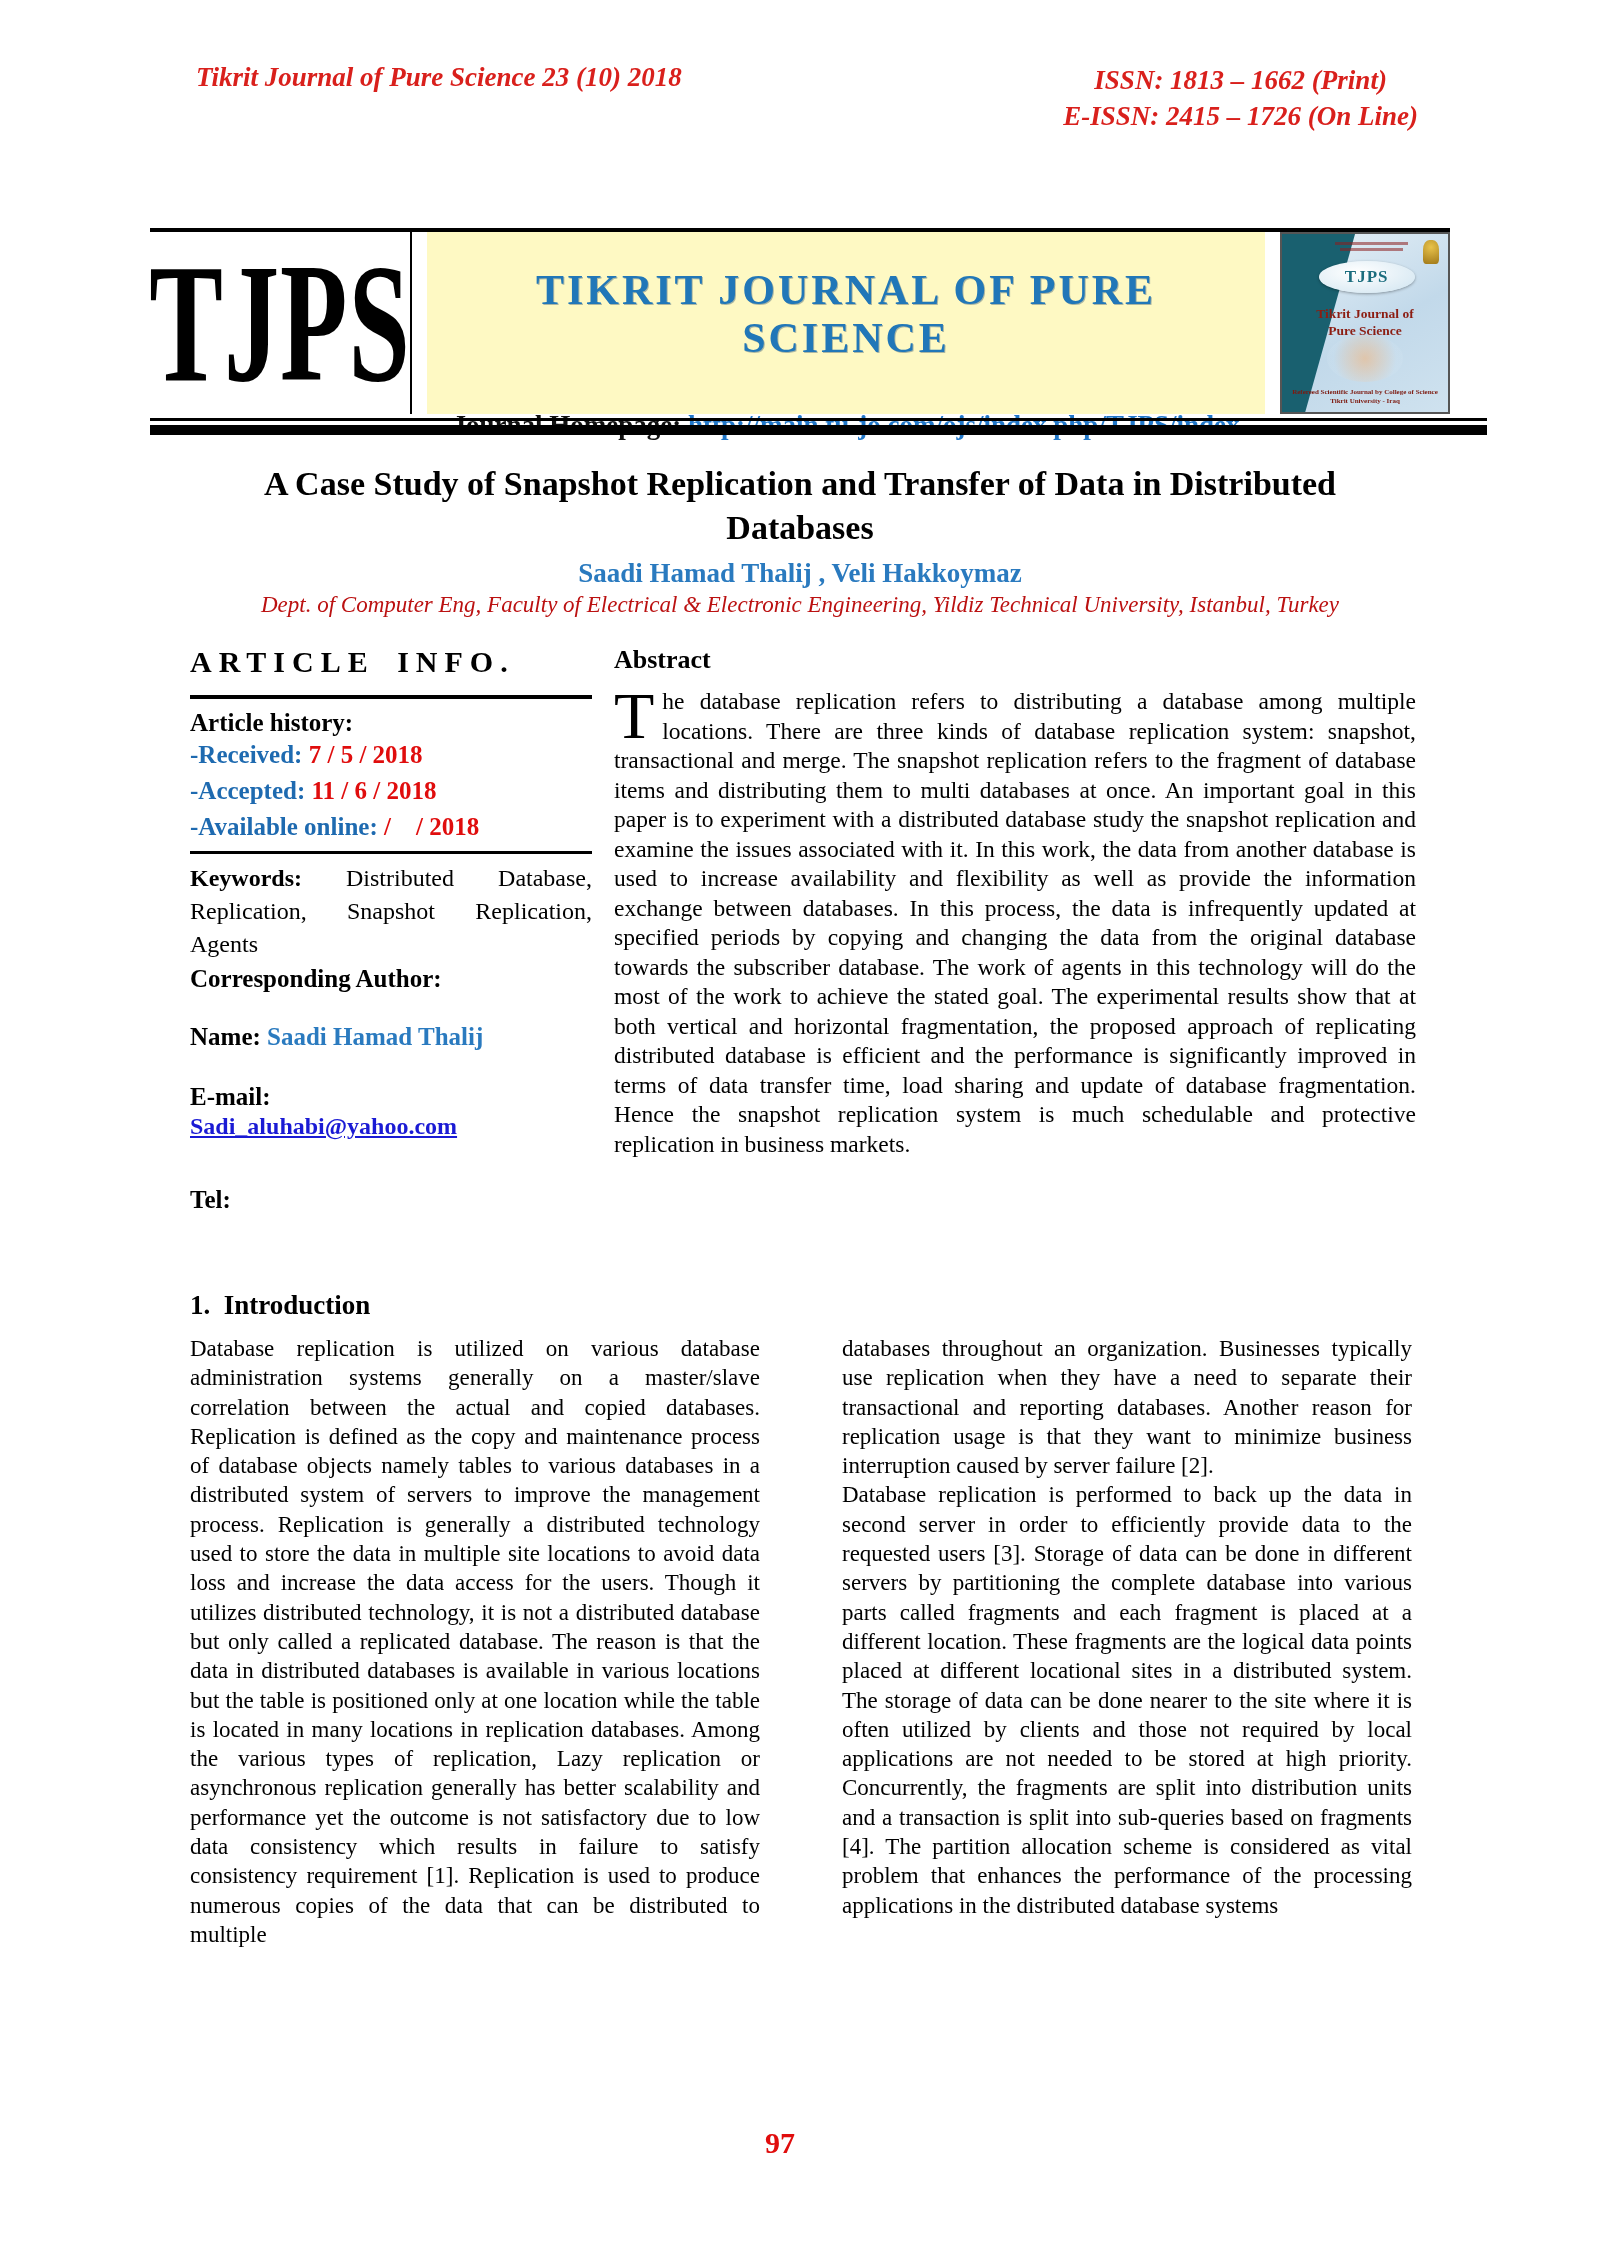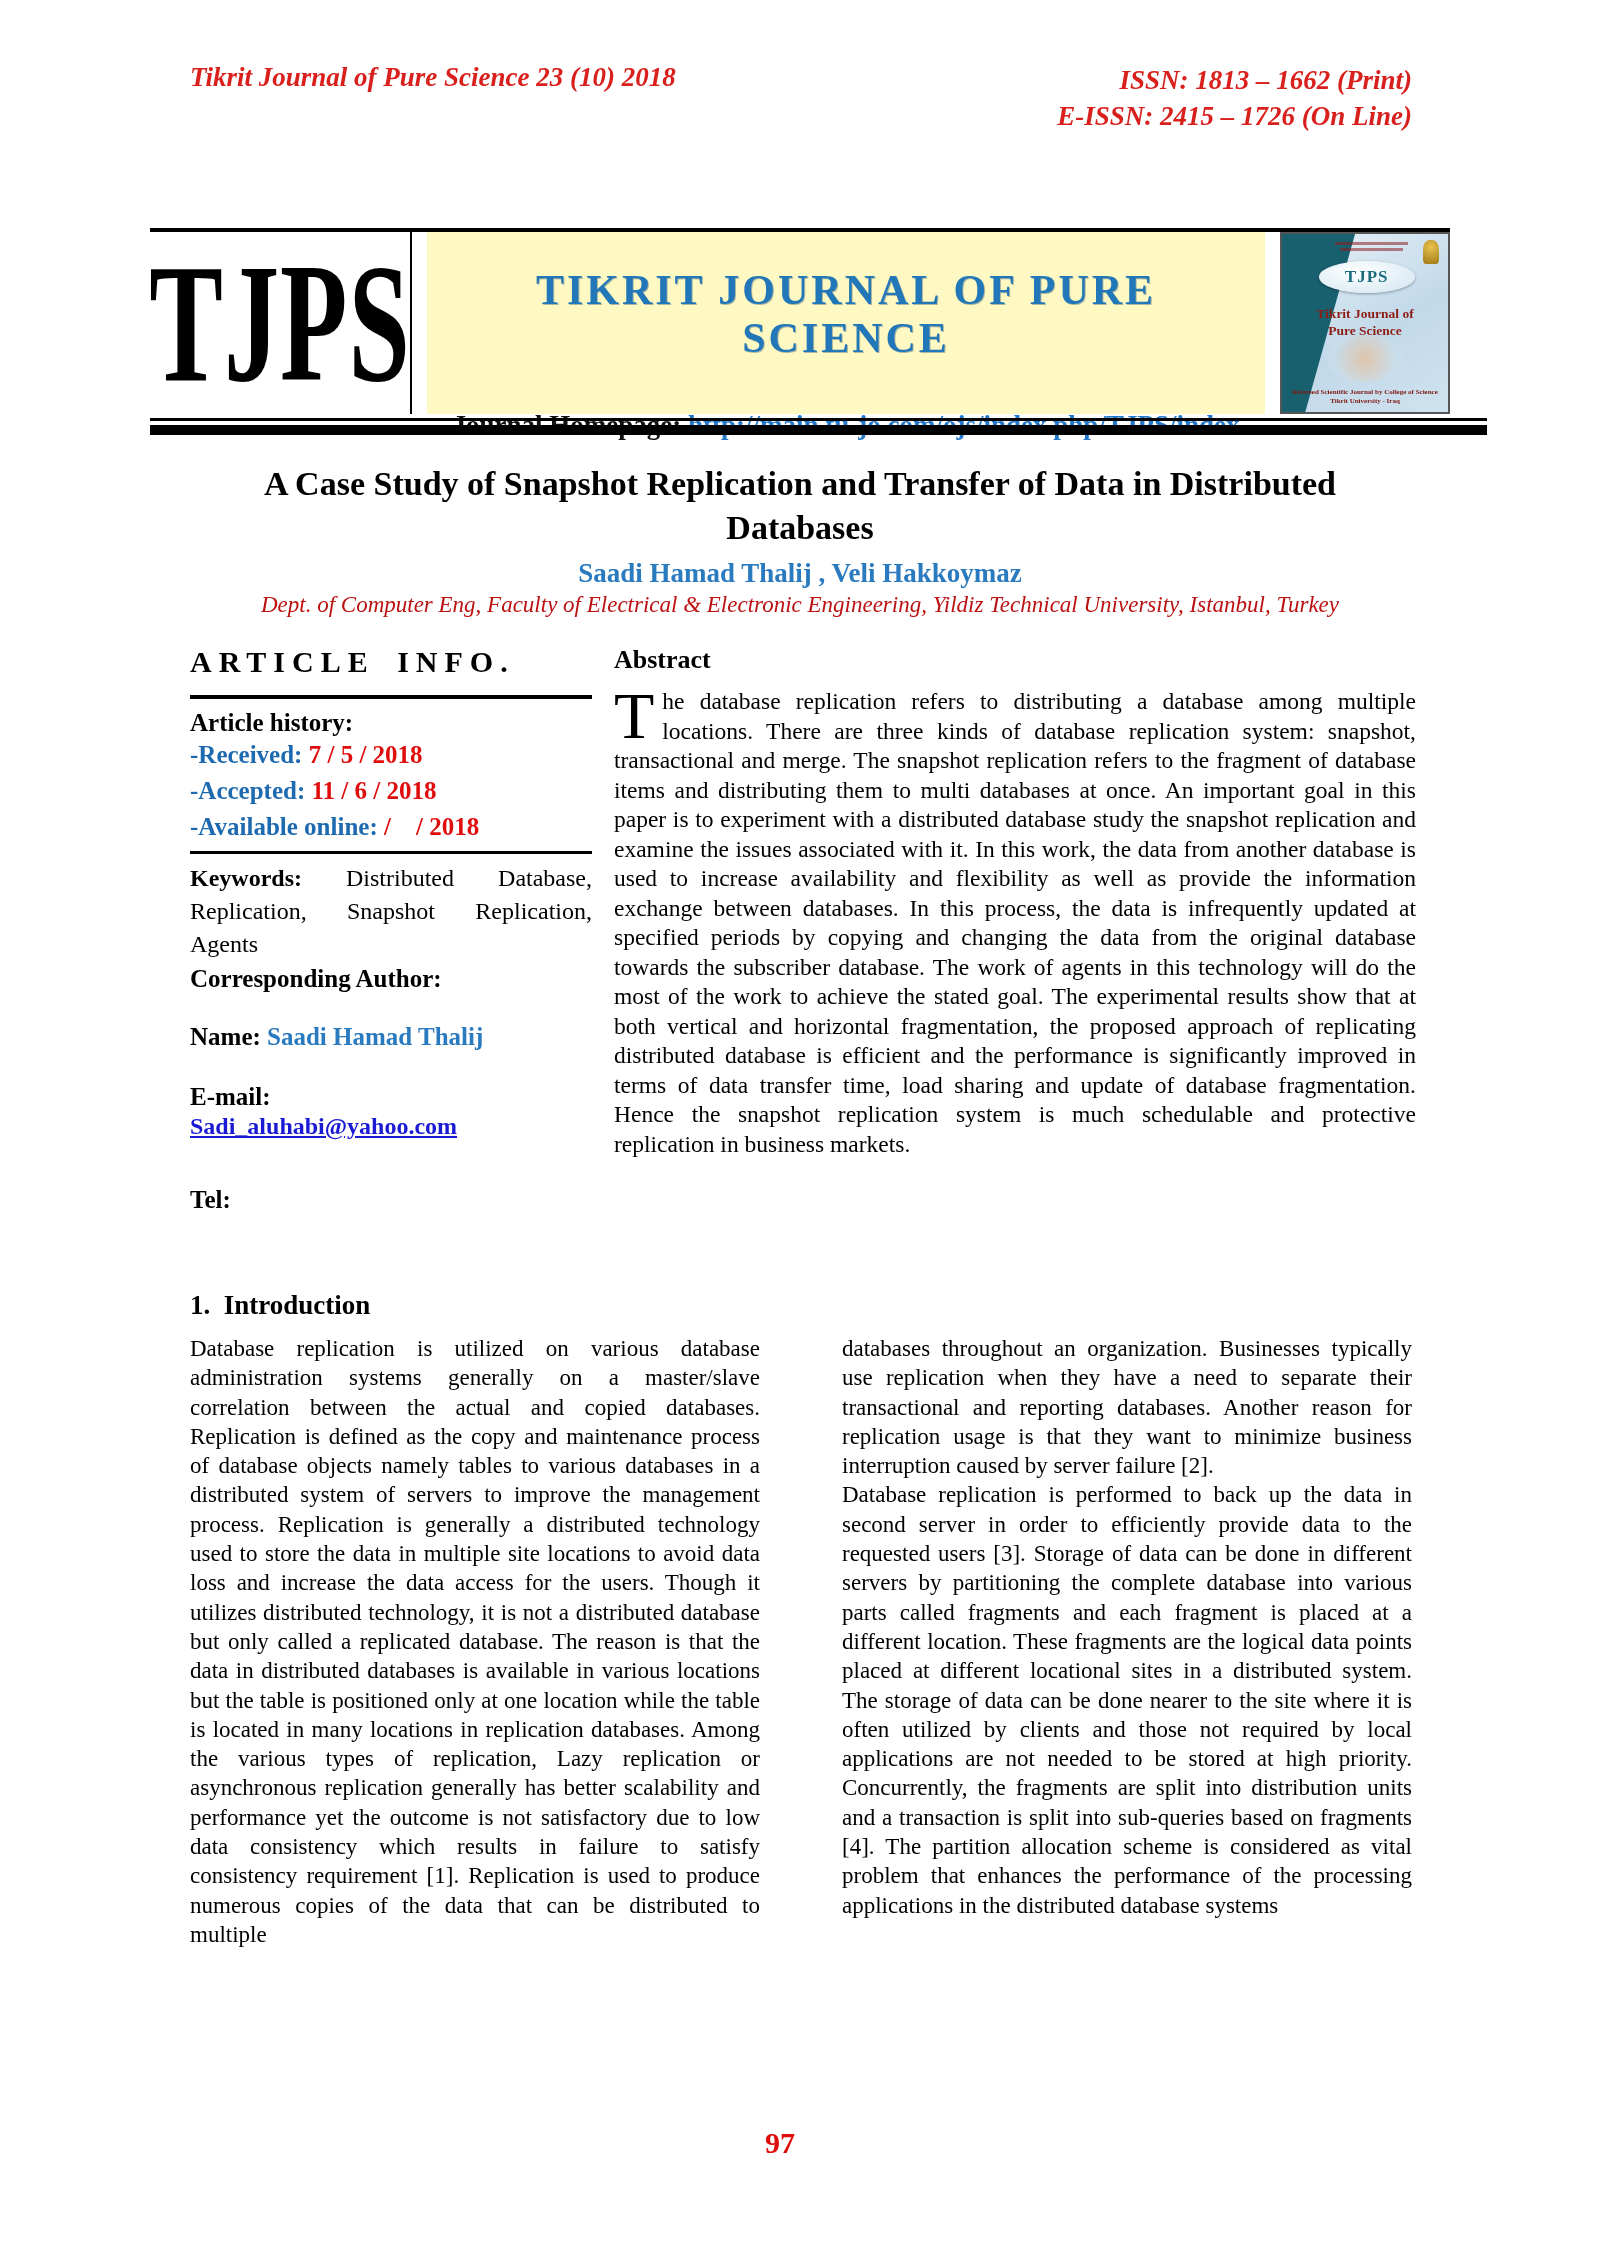--- a/index.html
+++ b/index.html
@@ -2,24 +2,24 @@
 <html><head>
 <meta charset="utf-8">
 <style>
   * { margin:0; padding:0; box-sizing:border-box; }
   html,body { background:#ffffff; }
   body {
     width:1600px; height:2263px; position:relative;
     font-family:"Liberation Serif", serif; color:#000;
   }
   
-  .top-header { position:absolute; top:62px; left:190px; width:1222px;
+  .top-header { position:absolute; top:62px; left:196px; width:1222px;
     display:flex; justify-content:space-between;gap:20px; }
   .journal-ref { font-size:27px; font-weight:bold; font-style:italic; color:#d9201c; white-space:pre-wrap; }
-  .issn-block { font-size:27px; font-weight:bold; font-style:italic; color:#d9201c; line-height:36px; text-align:right; }
+  .issn-block { font-size:27px; font-weight:bold; font-style:italic; color:#d9201c; line-height:36px; text-align:center; }
   
   .banner { position:absolute; left:150px; top:228px; width:1300px; height:186px;
     border-top:4px solid #000; display:flex;gap:15px; }
   .tjps-box { width:262px; background:#fff; border-right:2px solid #000;
     display:flex; align-items:center; justify-content:center; overflow:hidden; }
   .tjps-text { font-size:120px; font-weight:bold; letter-spacing:1px;
     transform:scaleY(1.42) scaleX(0.92); display:inline-block; }
   .banner-center { flex:1; background:#fef9c3; text-align:center; padding-top:34px; }
   .banner-title { font-size:42px; font-weight:bold; color:#2177b8; letter-spacing:3px;
     text-shadow:1px 1px 0 rgba(20,60,100,.35); }

